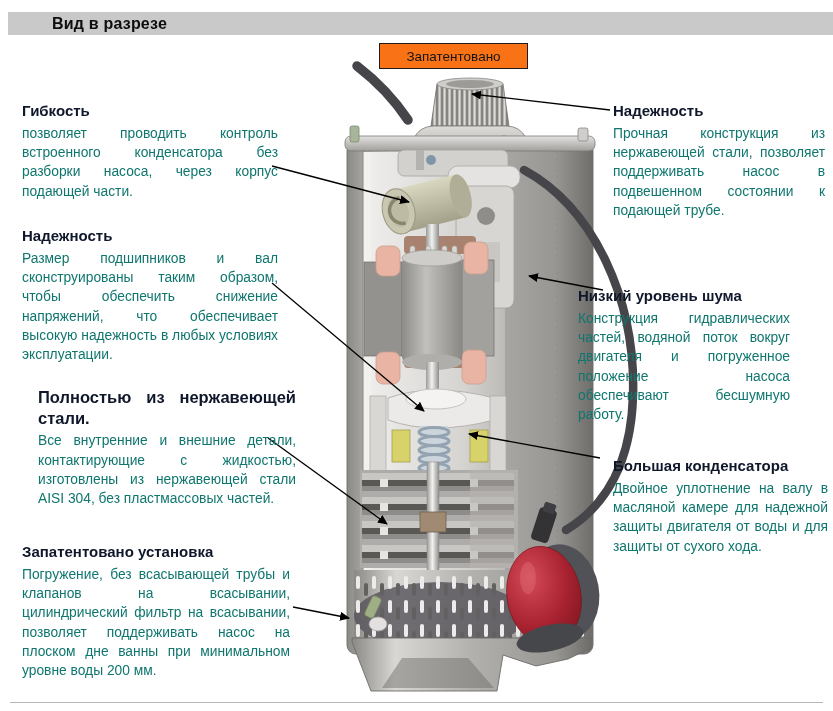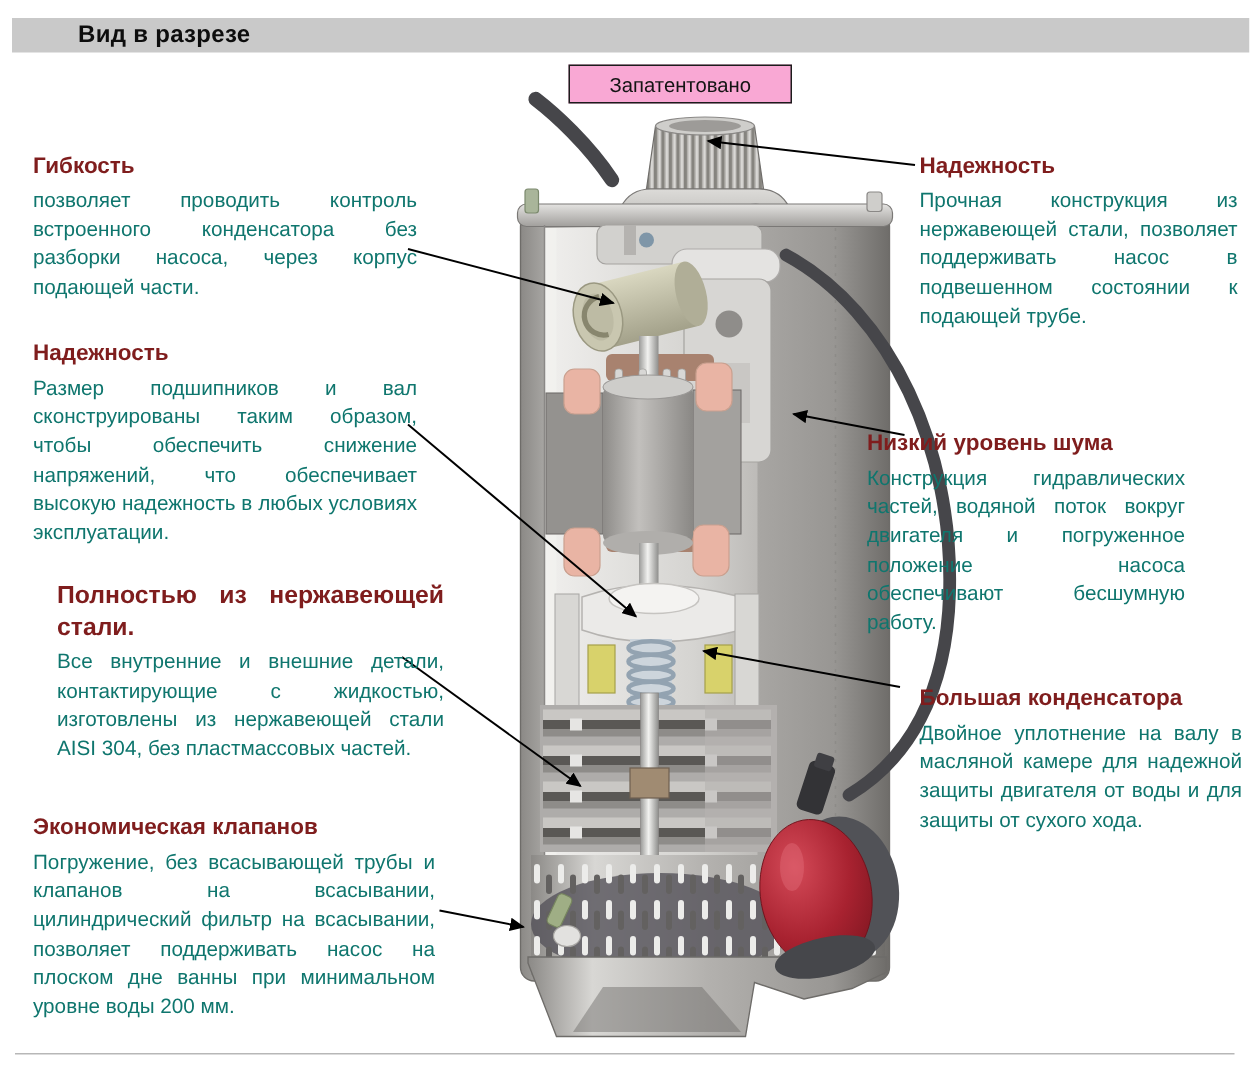--- a/index.html
+++ b/index.html
@@ -9,26 +9,26 @@
   }
   .header-bar{
     position:absolute;left:8px;top:12px;width:817px;height:23px;
     background:var(--header-bar,#c9c9c9);display:flex;align-items:center;padding-left:33px;
   }
   .header-bar h1{
     margin:0 0 0 11px;font-size:16px;font-weight:bold;letter-spacing:.2px;color:#0d0d0d;
   }
   .patent-box{
     position:absolute;left:379px;top:43px;width:147px;height:24px;
-    border:1.6px solid #1c1c1c;background:#f9a8d4;display:flex;align-items:center;justify-content:center;
+    border:1.6px solid #1c1c1c;background:#f97316;display:flex;align-items:center;justify-content:center;
     font-size:13.5px;color:#141414;
   }
   .co{position:absolute;}
   .co h3{
-    margin:0 0 3px 0;font-size:15px;font-weight:bold;line-height:1.25;color:#7f1d1d;
+    margin:0 0 3px 0;font-size:15px;font-weight:bold;line-height:1.25;color:#0f172a;
   }
   .co h3.big{font-size:16.5px;text-align:justify;}
   .co p{
     margin:0;font-size:13.8px;line-height:1.4;text-align:justify;color:#0f766e;
   }
   .footer-rule{
     position:absolute;left:10px;right:10px;top:702px;height:0;border-top:1px solid #b7b7b7;
   }
   svg{position:absolute;left:0;top:0;}
   .nosel{user-select:none;}
@@ -269,21 +269,21 @@
   </div>
   <div class="co" style="left:22px;top:227px;width:256px">
     <h3>Надежность</h3>
     <p>Размер подшипников и вал сконструированы таким образом, чтобы обеспечить снижение напряжений, что обеспечивает высокую надежность в любых условиях эксплуатации.</p>
   </div>
   <div class="co" style="left:38px;top:387px;width:258px">
     <h3 class="big">Полностью из нержавеющей стали.</h3>
     <p>Все внутренние и внешние детали, контактирующие с жидкостью, изготовлены из нержавеющей стали AISI 304, без пластмассовых частей.</p>
   </div>
   <div class="co" style="left:22px;top:543px;width:268px">
-    <h3>Экономическая клапанов</h3>
+    <h3>Запатентовано установка</h3>
     <p>Погружение, без всасывающей трубы и клапанов на всасывании, цилиндрический фильтр на всасывании, позволяет поддерживать насос на плоском дне ванны при минимальном уровне воды 200 мм.</p>
   </div>
 
   <div class="co" style="left:613px;top:102px;width:212px">
     <h3>Надежность</h3>
     <p>Прочная конструкция из нержавеющей стали, позволяет поддерживать насос в подвешенном состоянии к подающей трубе.</p>
   </div>
   <div class="co" style="left:578px;top:287px;width:212px">
     <h3>Низкий уровень шума</h3>
     <p>Конструкция гидравлических частей, водяной поток вокруг двигателя и погруженное положение насоса обеспечивают бесшумную работу.</p>

